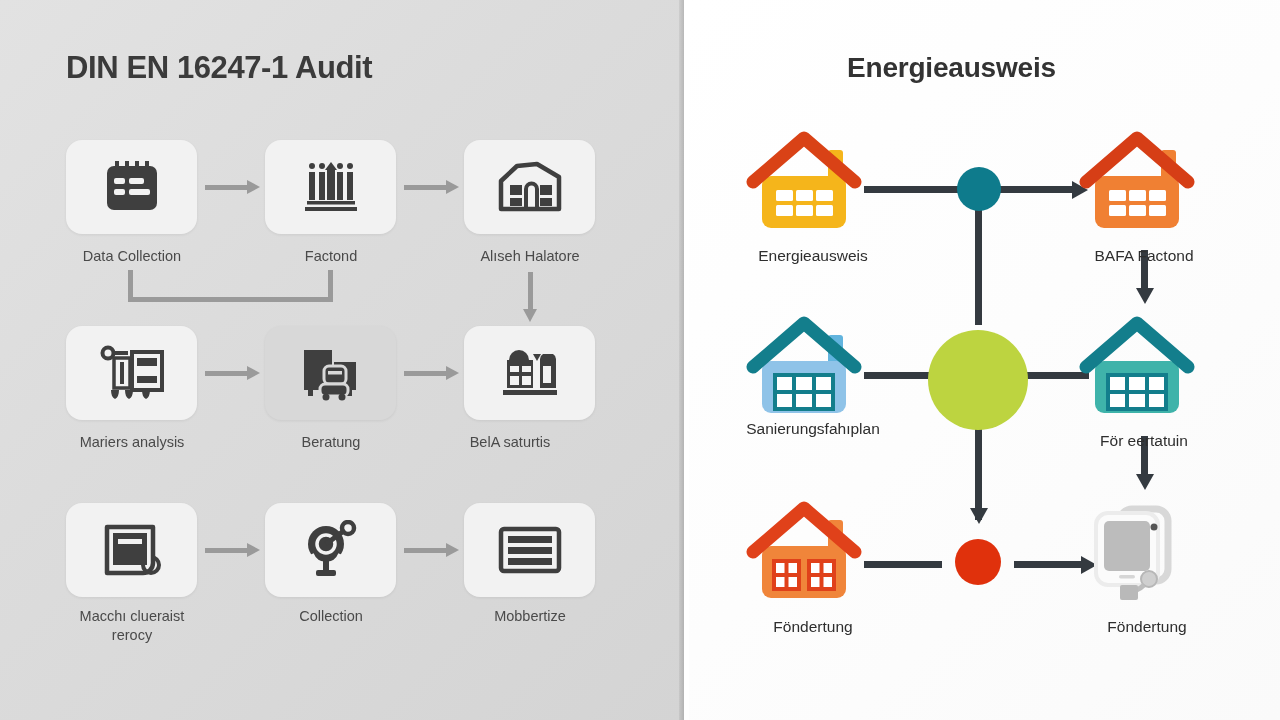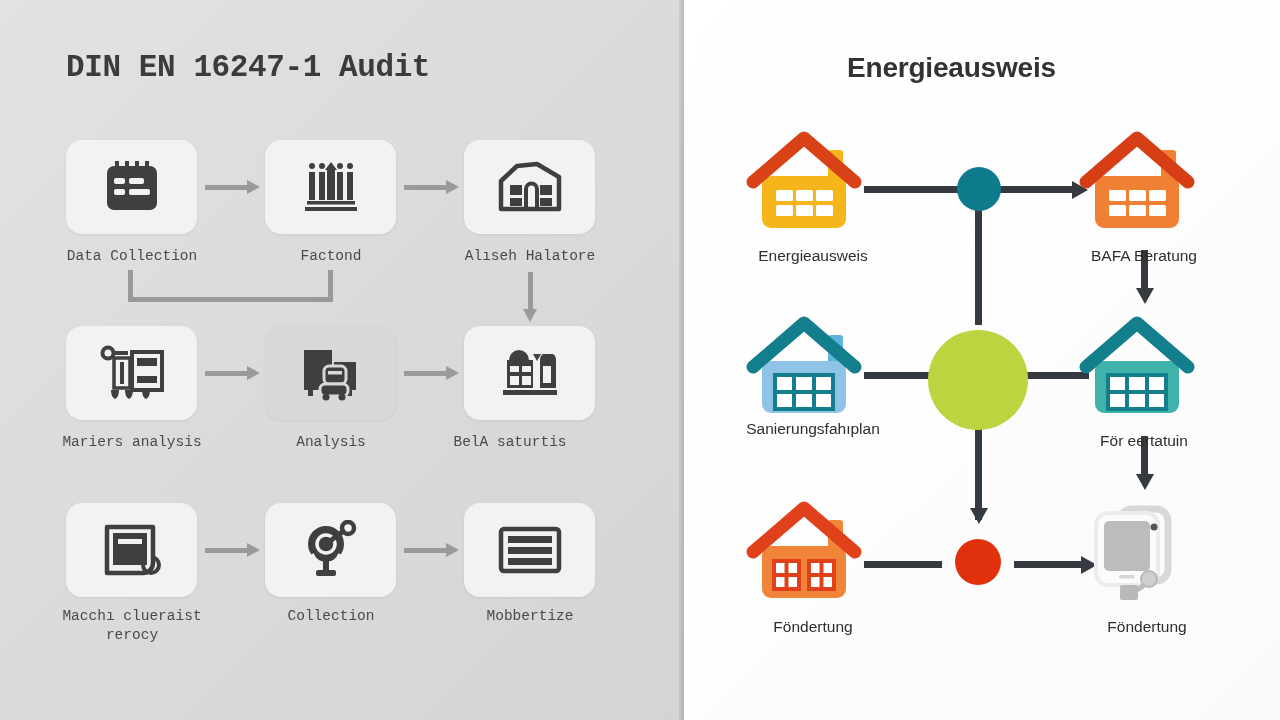--- a/index.html
+++ b/index.html
@@ -8,21 +8,20 @@
     width:1280px;height:720px;overflow:hidden;
     font-family:"Liberation Sans","DejaVu Sans",sans-serif;
     background:#ffffff;
   }
   #page{position:relative;width:1280px;height:720px;}
 
   
   .panel-left{
     position:absolute;left:0;top:0;width:684px;height:720px;
     background:linear-gradient(135deg,#e2e2e2 0%,#dcdcdc 38%,#d9d9d9 62%,#d4d4d4 100%);
-    font-family:Liberation Mono, monospace;
   }
   .panel-left:after{
     content:"";position:absolute;right:0;top:0;width:5px;height:720px;
     background:linear-gradient(90deg,rgba(0,0,0,0.06),rgba(0,0,0,0.16));
   }
   .panel-right{
     position:absolute;left:689px;top:0;width:591px;height:720px;
     background:linear-gradient(135deg,#ffffff 0%,#fdfdfd 50%,#fafafa 100%);
   }
 
@@ -171,21 +170,21 @@
           <path d="M6 6 h28 v40 h-4 v6 h-5 v-6 h-10 v6 h-5 v-6 h-4 Z" fill="#3f3f3f"></path>
           <path d="M36 18 h22 v28 h-4 v6 h-5 v-6 h-13 Z" fill="#3f3f3f"></path>
           <rect x="26" y="22" width="22" height="18" rx="5" fill="#3f3f3f" stroke="#d8d8d8" stroke-width="3"></rect>
           <rect x="30" y="27" width="14" height="3.5" fill="#d8d8d8"></rect>
           <rect x="22" y="40" width="28" height="12" rx="5" fill="#3f3f3f" stroke="#d8d8d8" stroke-width="3"></rect>
           <circle cx="28" cy="53" r="3.5" fill="#3f3f3f"></circle>
           <circle cx="44" cy="53" r="3.5" fill="#3f3f3f"></circle>
         </svg>
       </span>
     </div>
-    <div class="tile-label" style="left:231px;top:433px;">Analysis</div>
+    <div class="tile-label" style="left:231px;top:433px;">Beratung</div>
 
     <div class="tile" style="left:464px;top:326px;">
       <span>
         <svg width="66" height="58" viewBox="0 0 66 58">
           <path d="M12 16 a10 10 0 0 1 20 0 Z" fill="#3f3f3f"></path>
           <rect x="10" y="16" width="26" height="28" fill="#3f3f3f"></rect>
           <rect x="13" y="22" width="9" height="6" fill="#f2f2f2"></rect>
           <rect x="25" y="22" width="9" height="6" fill="#f2f2f2"></rect>
           <rect x="13" y="32" width="9" height="9" fill="#f2f2f2"></rect>
           <rect x="25" y="32" width="9" height="9" fill="#f2f2f2"></rect>
@@ -333,21 +332,21 @@
           <path d="M9 54 L60 10 L111 54" fill="none" stroke="#D63E16" stroke-width="13" stroke-linecap="round" stroke-linejoin="round"></path>
           <rect x="32" y="62" width="17" height="11" rx="1.5" fill="#ffffff"></rect>
           <rect x="52" y="62" width="17" height="11" rx="1.5" fill="#ffffff"></rect>
           <rect x="72" y="62" width="17" height="11" rx="1.5" fill="#ffffff"></rect>
           <rect x="32" y="77" width="17" height="11" rx="1.5" fill="#ffffff"></rect>
           <rect x="52" y="77" width="17" height="11" rx="1.5" fill="#ffffff"></rect>
           <rect x="72" y="77" width="17" height="11" rx="1.5" fill="#ffffff"></rect>
         </svg>
       </span>
     </div>
-    <div class="node-label" style="left:330px;top:247px;">BAFA Beratung</div>
+    <div class="node-label" style="left:330px;top:247px;">BAFA Factond</div>
 
     <div class="house" style="left:55px;top:313px;">
       <span>
         <svg width="120" height="105" viewBox="0 0 120 105">
           <rect x="84" y="22" width="15" height="34" rx="3" fill="#62B4DE"></rect>
           <rect x="18" y="48" width="84" height="52" rx="9" fill="#8FC3E8"></rect>
           <path d="M9 54 L60 10 L111 54" fill="none" stroke="#137E8C" stroke-width="13" stroke-linecap="round" stroke-linejoin="round"></path>
           <rect x="31" y="62" width="58" height="34" fill="#ffffff" stroke="#137E8C" stroke-width="4"></rect>
           <line x1="50" y1="62" x2="50" y2="96" stroke="#137E8C" stroke-width="4"></line>
           <line x1="70" y1="62" x2="70" y2="96" stroke="#137E8C" stroke-width="4"></line>

